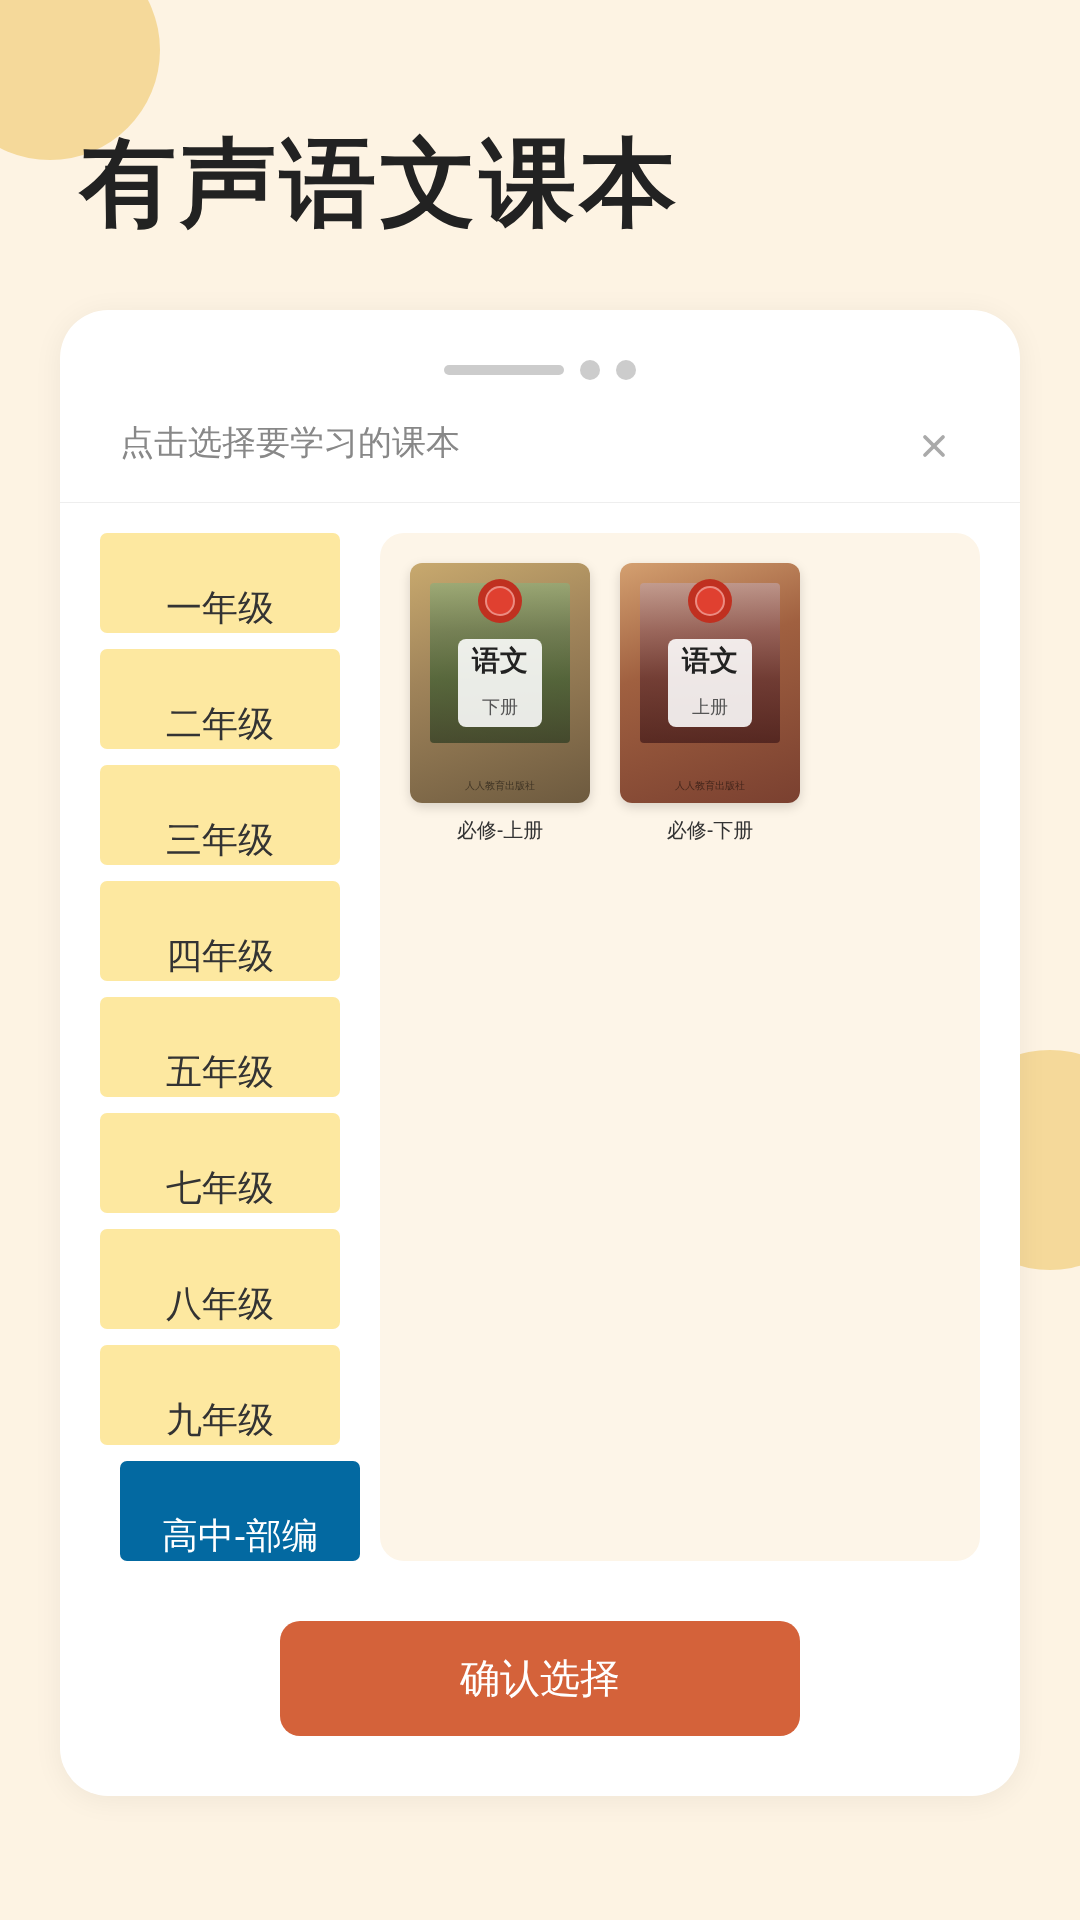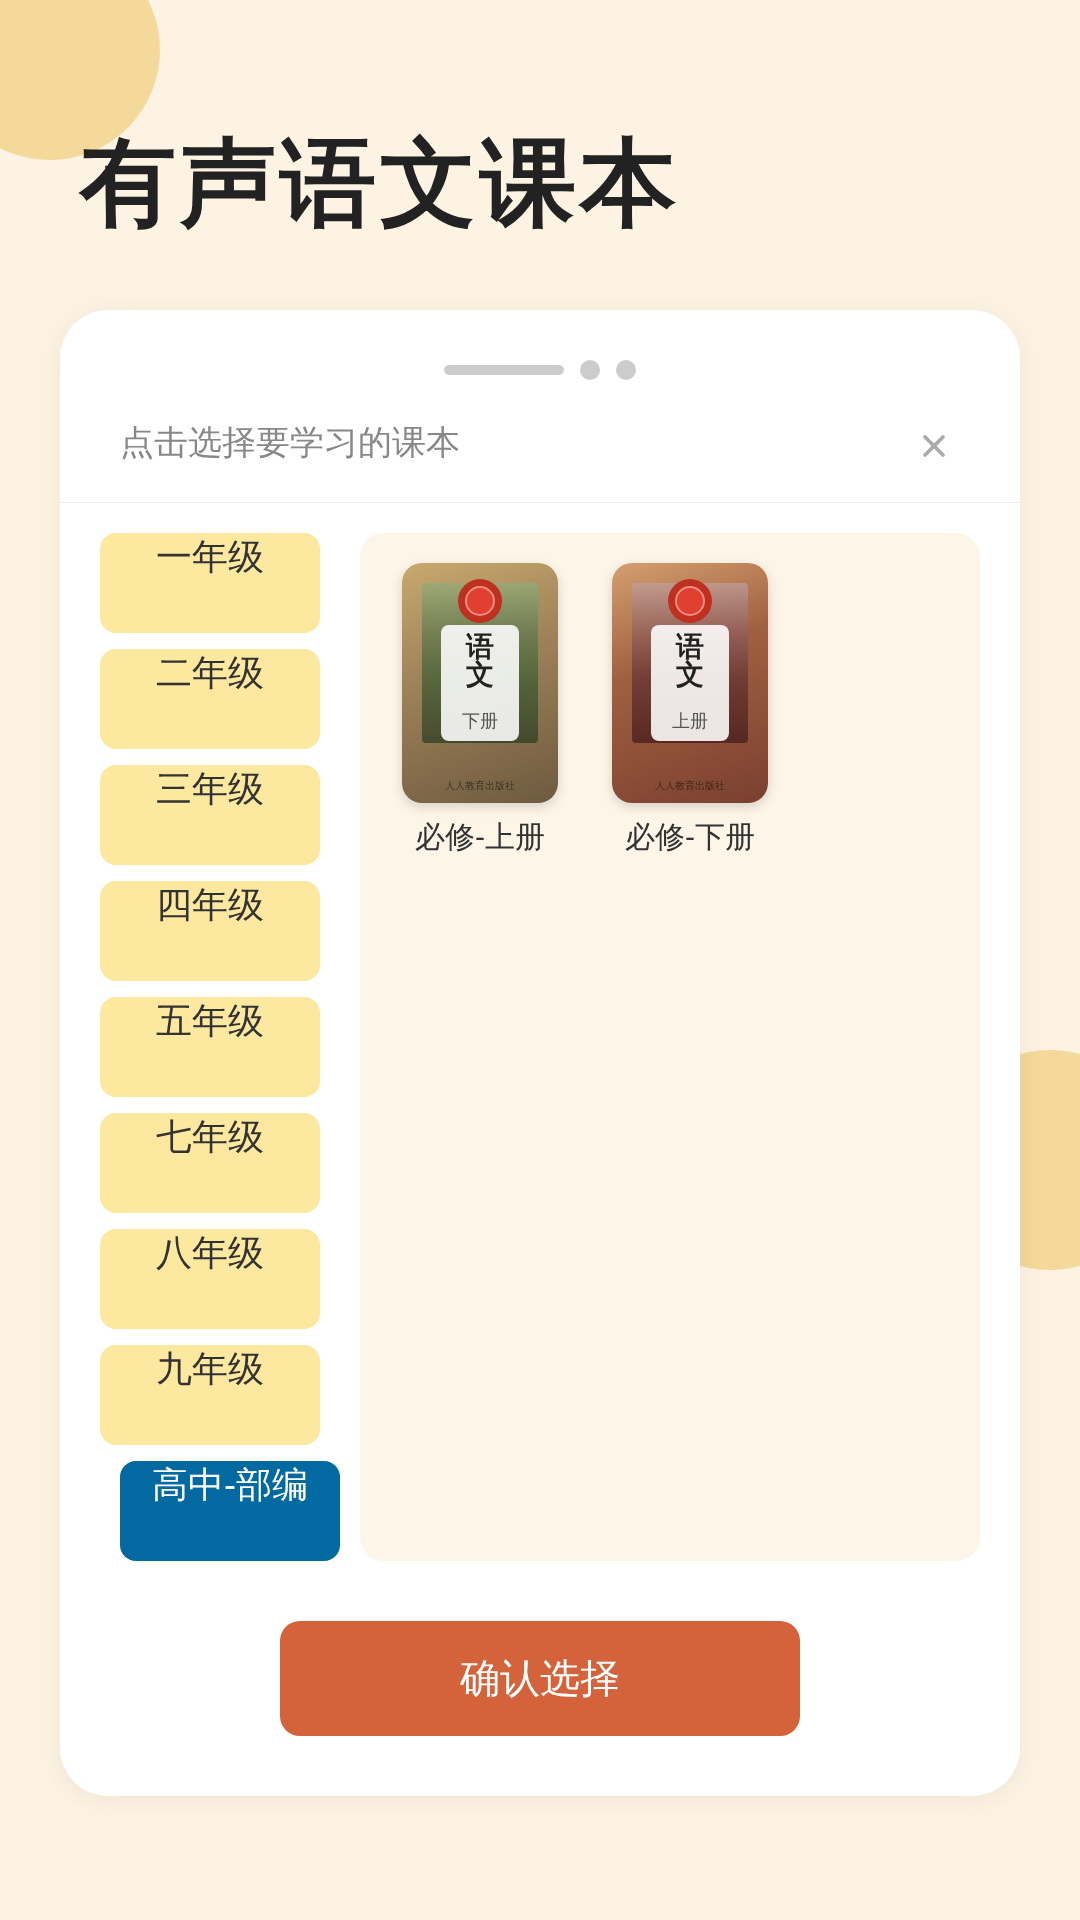--- a/index.html
+++ b/index.html
@@ -110,26 +110,26 @@
     }
 
     
     .grade-list {
       display: flex;
       flex-direction: column;
       gap: 16px;
       flex-shrink: 0;
     }
     .grade-item {
-      width: 220px;
+      width: 240px;
       height: 100px;
-      border-radius: 16px;
+      border-radius: 7px;
       background: #fde8a0;
       display: flex;
-      align-items: flex-start;
+      align-items: flex-end;
       justify-content: center;
       font-size: 36px;
       color: #333;
       cursor: pointer;
       font-weight: 500;
     }
     .grade-item.active {
       background: #0369a1;
       color: #fff;
       margin-left: 20px;
@@ -149,23 +149,23 @@
 
     
     .book-item {
       display: flex;
       flex-direction: column;
       align-items: center;
       cursor: pointer;
       width: 180px;
     }
     .book-cover {
-      width: 156px;
+      width: 180px;
       height: 240px;
-      border-radius: 20px;
+      border-radius: 12px;
       overflow: hidden;
       box-shadow: 0 4px 12px rgba(0,0,0,0.15);
       position: relative;
     }
 
     
     .cover-upper {
       background: linear-gradient(160deg, #c8a96e 0%, #a0845a 40%, #6d5a3f 100%);
       width: 100%;
       height: 100%;
@@ -249,21 +249,21 @@
       position: absolute;
       bottom: 10px;
       left: 0; right: 0;
       text-align: center;
       font-size: 10px;
       color: rgba(0,0,0,0.5);
     }
 
     .book-name {
       margin-top: 14px;
-      font-size: 30px;
+      font-size: 20px;
       color: #333;
       text-align: left;
     }
 
     
     .bottom-area {
       padding: 20px 60px 60px 60px;
       display: flex;
       justify-content: center;
     }

